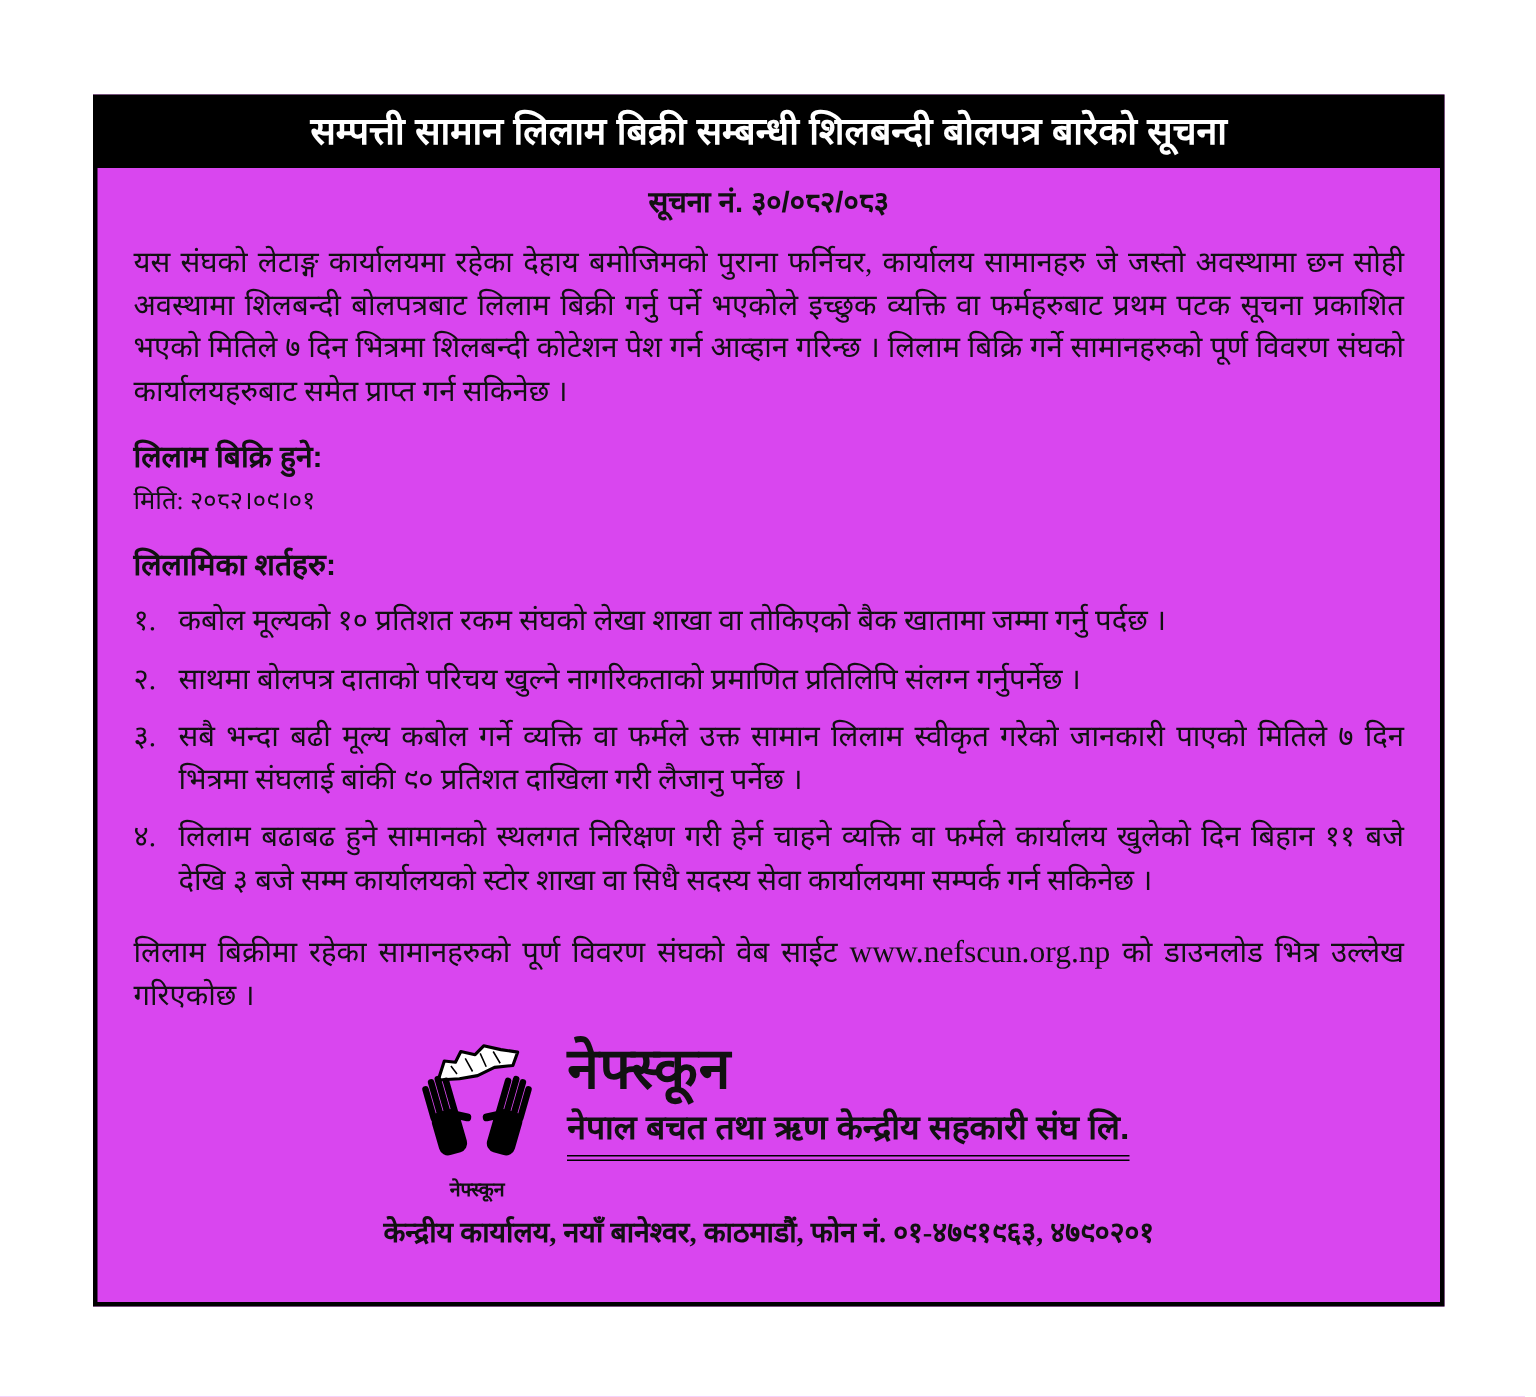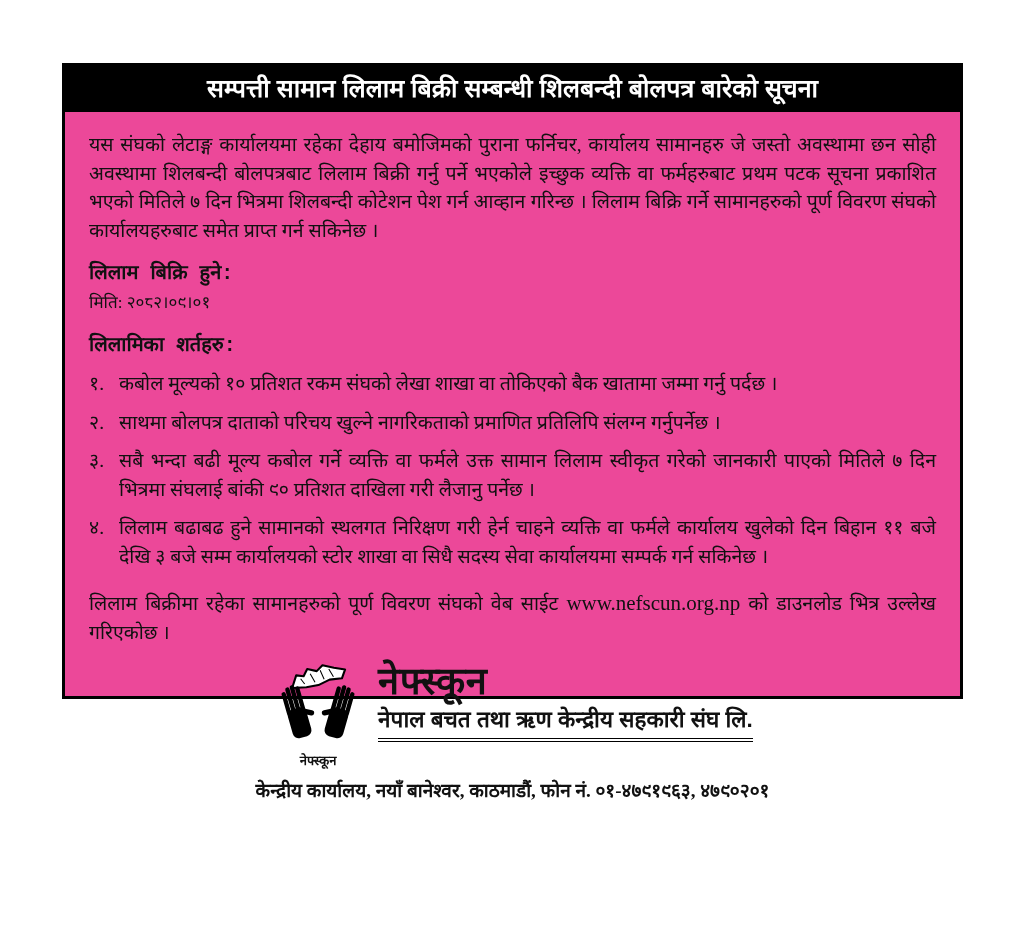--- a/index.html
+++ b/index.html
@@ -5,23 +5,23 @@
   * { margin:0; padding:0; box-sizing:border-box; }
   html,body { background:#ffffff; }
   body {
     width:1024px; height:931px;
     font-family:"Liberation Serif","DejaVu Serif",serif;
     color:#111;
     position:relative;
   }
   .sheet {
     position:absolute; left:62px; top:63px;
-    width:901px; height:636px;
+    width:901px; height:808px;
     border:3px solid #000;
-    background:#ec4899;
+    background:#d946ef;
   }
   .title-bar {
     background:#000; color:#fff;
     height:47px; line-height:47px;
     text-align:center;
     font-family:"Liberation Sans","DejaVu Sans",sans-serif;
     font-weight:700; font-size:25px;
     margin:-1px -1px 0 -1px;
   }
   .content { padding:8px 24px 0 24px; }
@@ -31,21 +31,21 @@
     font-family:"Liberation Sans","DejaVu Sans",sans-serif;
   }
   .para {
     margin-top:11px;
     font-size:19.5px; line-height:28.5px;
     text-align:justify;
   }
   .sec-head {
     margin-top:15px;
     font-weight:700; font-size:20px; line-height:28px;
-    font-family:Liberation Mono, monospace;
+    font-family:Liberation Sans, sans-serif;
   }
   .kv-line { font-size:17px; line-height:29px; }
   .terms { margin-top:4px; }
   .term-item {
     display:flex; margin-top:10px;
     font-size:19.5px; line-height:28.5px;
   }
   .term-num { flex:0 0 30px; }
   .term-text { flex:1; text-align:justify; }
   .closing {
@@ -89,20 +89,21 @@
 
 <div class="sheet">
 
   <div class="title-bar">
     <span>सम्पत्ती सामान लिलाम बिक्री सम्बन्धी शिलबन्दी बोलपत्र बारेको सूचना</span>
   </div>
 
   <div class="content">
 
 
+    <div class="center-bold">सूचना नं. ३०/०८२/०८३</div>
 
     <div class="para">यस संघको लेटाङ्ग कार्यालयमा रहेका देहाय बमोजिमको पुराना फर्निचर, कार्यालय सामानहरु जे जस्तो अवस्थामा छन सोही अवस्थामा शिलबन्दी बोलपत्रबाट लिलाम बिक्री गर्नु पर्ने भएकोले इच्छुक व्यक्ति वा फर्महरुबाट प्रथम पटक सूचना प्रकाशित भएको मितिले ७ दिन भित्रमा शिलबन्दी कोटेशन पेश गर्न आव्हान गरिन्छ । लिलाम बिक्रि गर्ने सामानहरुको पूर्ण विवरण संघको कार्यालयहरुबाट समेत प्राप्त गर्न सकिनेछ ।</div>
 
     <div class="sec-head">लिलाम बिक्रि हुने:</div>
     <div class="kv-line">मिति: २०८२।०९।०१</div>
 
     <div class="sec-head">लिलामिका शर्तहरु:</div>
 
     <div class="terms">
       <div class="term-item">

